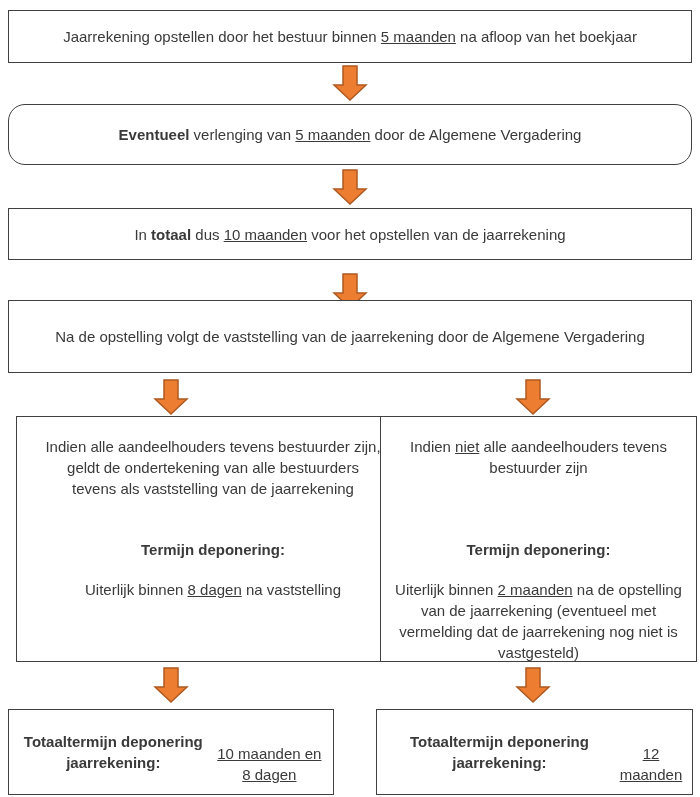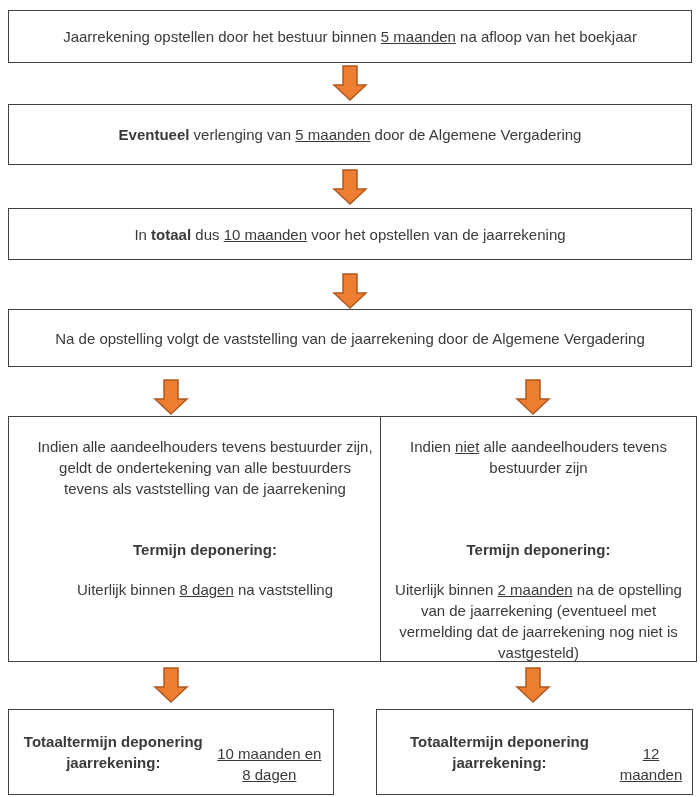--- a/index.html
+++ b/index.html
@@ -69,48 +69,48 @@
 <div class="canvas">
 
   <div class="box single wide" style="top:10px;height:53px;">
     <span><span>Jaarrekening opstellen door het bestuur binnen </span><span class="u">5 maanden</span><span> na afloop van het boekjaar</span></span>
   </div>
 
   <svg class="arrow" style="top:65px;left:332px;" viewBox="0 0 36 36">
     <polygon points="11,1 25,1 25,20 34,20 18,35 2,20 11,20" fill="var(--arrow-fill)" stroke="var(--arrow-border)" stroke-width="1.5" stroke-linejoin="miter"></polygon>
   </svg>
 
-  <div class="box single wide" style="top:104px;height:61px;">
+  <div class="box single wide" style="top:104px;height:61px;border-radius:17px;">
     <span><span class="b">Eventueel</span><span> verlenging van </span><span class="u">5 maanden</span><span> door de Algemene Vergadering</span></span>
   </div>
 
   <svg class="arrow" style="top:169px;left:332px;" viewBox="0 0 36 36">
     <polygon points="11,1 25,1 25,20 34,20 18,35 2,20 11,20" fill="var(--arrow-fill)" stroke="var(--arrow-border)" stroke-width="1.5" stroke-linejoin="miter"></polygon>
   </svg>
 
   <div class="box single wide" style="top:208px;height:52px;">
     <span><span>In </span><span class="b">totaal</span><span> dus </span><span class="u">10 maanden</span><span> voor het opstellen van de jaarrekening</span></span>
   </div>
 
   <svg class="arrow" style="top:273px;left:332px;" viewBox="0 0 36 36">
     <polygon points="11,1 25,1 25,20 34,20 18,35 2,20 11,20" fill="var(--arrow-fill)" stroke="var(--arrow-border)" stroke-width="1.5" stroke-linejoin="miter"></polygon>
   </svg>
 
-  <div class="box single wide" style="top:309px;height:58px;">
+  <div class="box single wide" style="top:300px;height:73px;">
     <span><span>Na de opstelling volgt de vaststelling van de jaarrekening door de Algemene Vergadering</span></span>
   </div>
 
   <svg class="arrow" style="top:379px;left:153px;" viewBox="0 0 36 36">
     <polygon points="11,1 25,1 25,20 34,20 18,35 2,20 11,20" fill="var(--arrow-fill)" stroke="var(--arrow-border)" stroke-width="1.5" stroke-linejoin="miter"></polygon>
   </svg>
   <svg class="arrow" style="top:379px;left:515px;" viewBox="0 0 36 36">
     <polygon points="11,1 25,1 25,20 34,20 18,35 2,20 11,20" fill="var(--arrow-fill)" stroke="var(--arrow-border)" stroke-width="1.5" stroke-linejoin="miter"></polygon>
   </svg>
 
-  <div class="box branch" style="left:8px;width:374px;padding-left:28px;">
+  <div class="box branch" style="left:16px;width:374px;padding-left:28px;">
     <div class="condition"><span>Indien alle aandeelhouders tevens bestuurder zijn, geldt de ondertekening van alle bestuurders tevens als vaststelling van de jaarrekening</span></div>
     <div class="heading">Termijn deponering:</div>
     <div class="detail"><span>Uiterlijk binnen </span><span class="u">8 dagen</span><span> na vaststelling</span></div>
   </div>
 
   <div class="box branch" style="left:380px;width:317px;">
     <div class="condition"><span>Indien </span><span class="u">niet</span><span> alle aandeelhouders tevens bestuurder zijn</span></div>
     <div class="heading">Termijn deponering:</div>
     <div class="detail"><span>Uiterlijk binnen </span><span class="u">2 maanden</span><span> na de opstelling van de jaarrekening (eventueel met vermelding dat de jaarrekening nog niet is vastgesteld)</span></div>
   </div>

